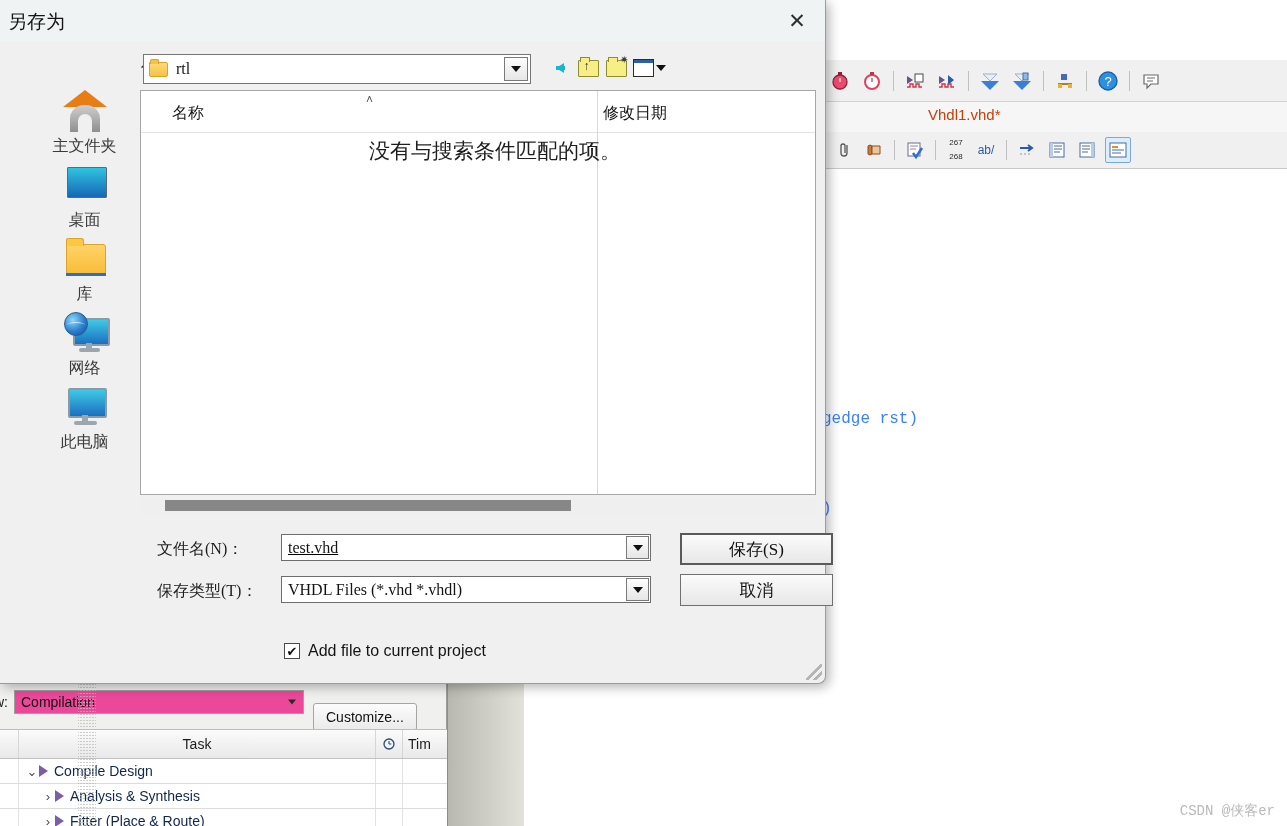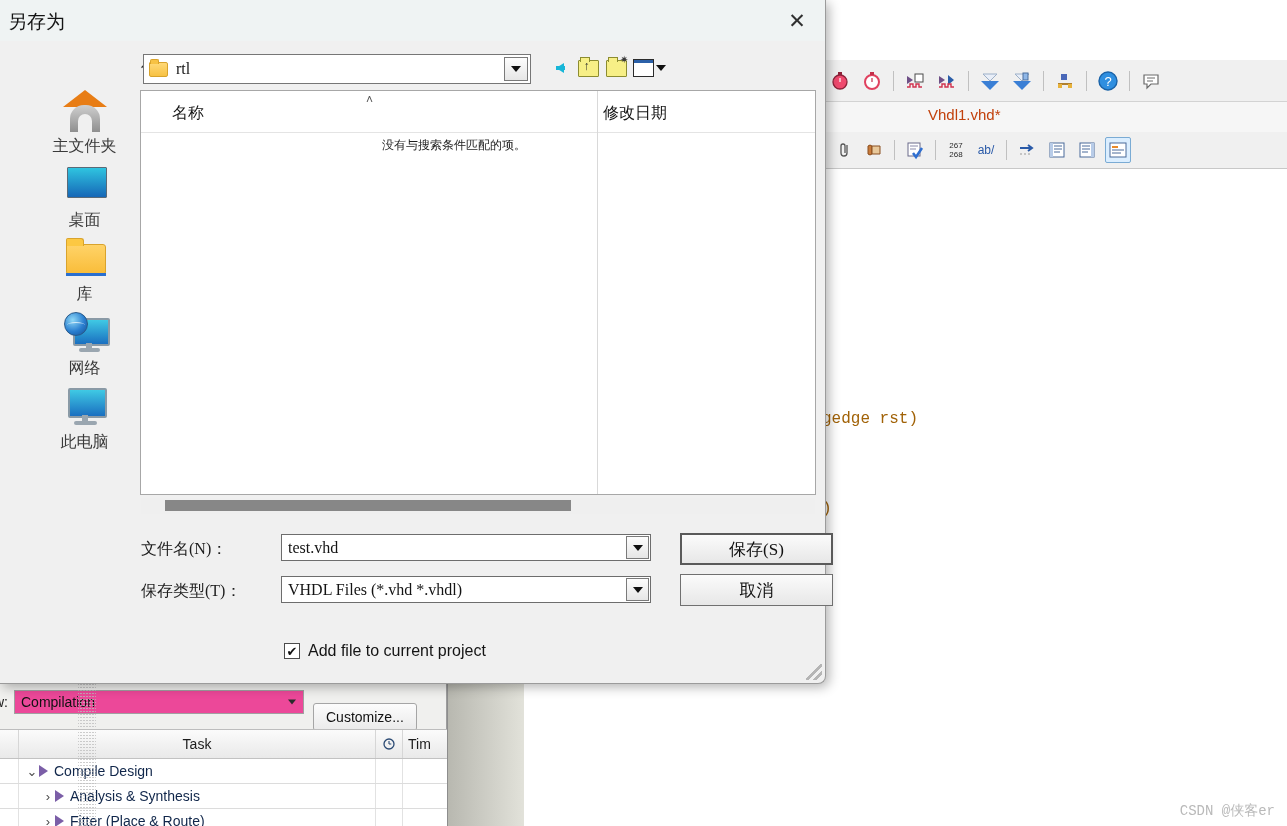--- a/index.html
+++ b/index.html
@@ -88,21 +88,21 @@
     left: 818px; top: 168px;
     width: 4px; height: 500px;
     background: #b9b9b9;
   }
 
   .q-code {
     position: absolute;
     left: 822px;
     font-family: "Liberation Mono", monospace;
     font-size: 16px;
-    color: #a16207;
+    color: #3b82f6;
     white-space: pre;
   }
   .q-code.l1 { top: 410px; }
   .q-code.l2 { top: 500px; }
 
   
   .q-taskpanel {
     position: absolute;
     left: 0; top: 682px;
     width: 447px; height: 144px;
@@ -547,22 +547,22 @@
     background: #d9d9d9;
   }
   .fl-col-date {
     position: absolute;
     left: 462px; top: 12px;
     font-size: 16px; color: #161616;
     font-family: "Liberation Sans", sans-serif;
   }
   .fl-empty {
     position: absolute;
-    left: 241px; top: 46px;
-    font-size: 12px; color: #1e1e1e;
+    left: 228px; top: 46px;
+    font-size: 21px; color: #1e1e1e;
     font-family: "Liberation Sans", sans-serif;
   }
 
   .hscroll-track {
     position: absolute;
     left: 141px; top: 498px;
     width: 674px; height: 16px;
     background: #efefef;
   }
   .hscroll-thumb {
@@ -571,34 +571,35 @@
     width: 406px; height: 11px;
     background: #878787;
   }
 
   
   .form-label {
     position: absolute;
     font-family: "Liberation Serif", serif;
     font-size: 16px;
     color: #1d1d1d;
+    margin-left: 16px;
   }
   .lbl-filename { left: 141px; top: 539px; }
   .lbl-filetype { left: 141px; top: 581px; }
 
   .form-combo {
     position: absolute;
     left: 281px;
     width: 370px; height: 27px;
     background: #ffffff;
     border: 1px solid #6d6d6d;
     box-sizing: border-box;
     display: flex; align-items: center;
   }
-  .fc-filename { top: 534px; }
+  .fc-filename { top: 534px; text-decoration: underline; }
   .fc-filetype { top: 576px; }
   .form-combo .val {
     font-family: "Liberation Serif", serif;
     font-size: 16px;
     color: #141414;
     margin-left: 6px;
   }
   .form-combo .combo-btn {
     right: 1px; top: 1px;
     width: 23px; height: 23px;
@@ -751,21 +752,21 @@
       </div>
       <div class="q-sep"></div>
       <div class="q-icon">
         <svg width="20" height="20" viewBox="0 0 20 20">
             <rect x="3" y="3" width="12" height="13" fill="#fff" stroke="#6a6a8a"></rect>
             <path d="M5 6 h8 M5 9 h6" stroke="#8a8aaa"></path>
             <path d="M8 13 l3 4 6 -9" stroke="#2f6fd0" stroke-width="2.5" fill="none"></path>
           </svg>
       </div>
       <div class="q-sep"></div>
-      <div class="q-icon" style="font-size:8px; color:#2a2a2a; line-height:9px; text-align:center;">267<br>268</div>
+      <div class="q-icon" style="font-size:8px; color:#2a2a2a; line-height:14px; text-align:center;">267<br>268</div>
       <div class="q-icon" style="font-size:12px;color:#2a5aa8;">ab/</div>
       <div class="q-sep"></div>
       <div class="q-icon">
         <svg width="20" height="18" viewBox="0 0 20 18">
             <path d="M3 7 h11 M11 4 l4 3 -4 3" stroke="#2a5aa8" stroke-width="2" fill="none"></path>
             <path d="M3 13 h12" stroke="#9a9a9a" stroke-width="1.2" stroke-dasharray="2 2"></path>
           </svg>
       </div>
       <div class="q-icon">
         <svg width="18" height="18" viewBox="0 0 18 18">

